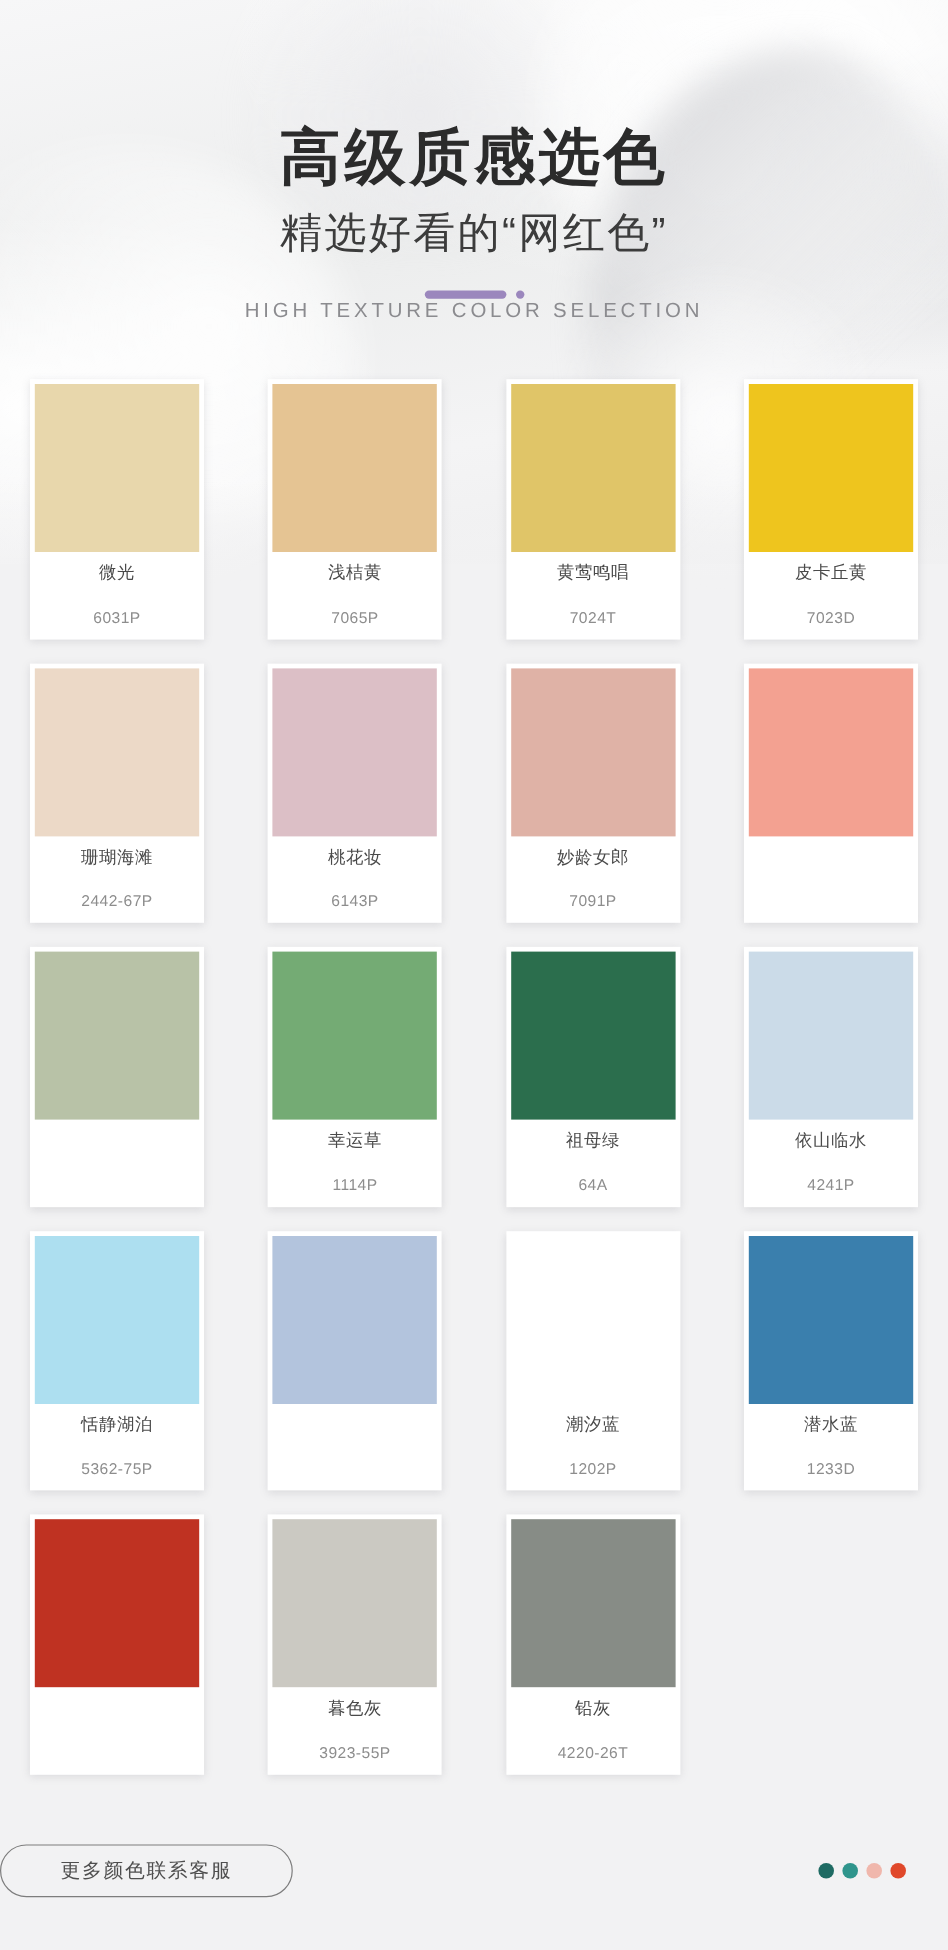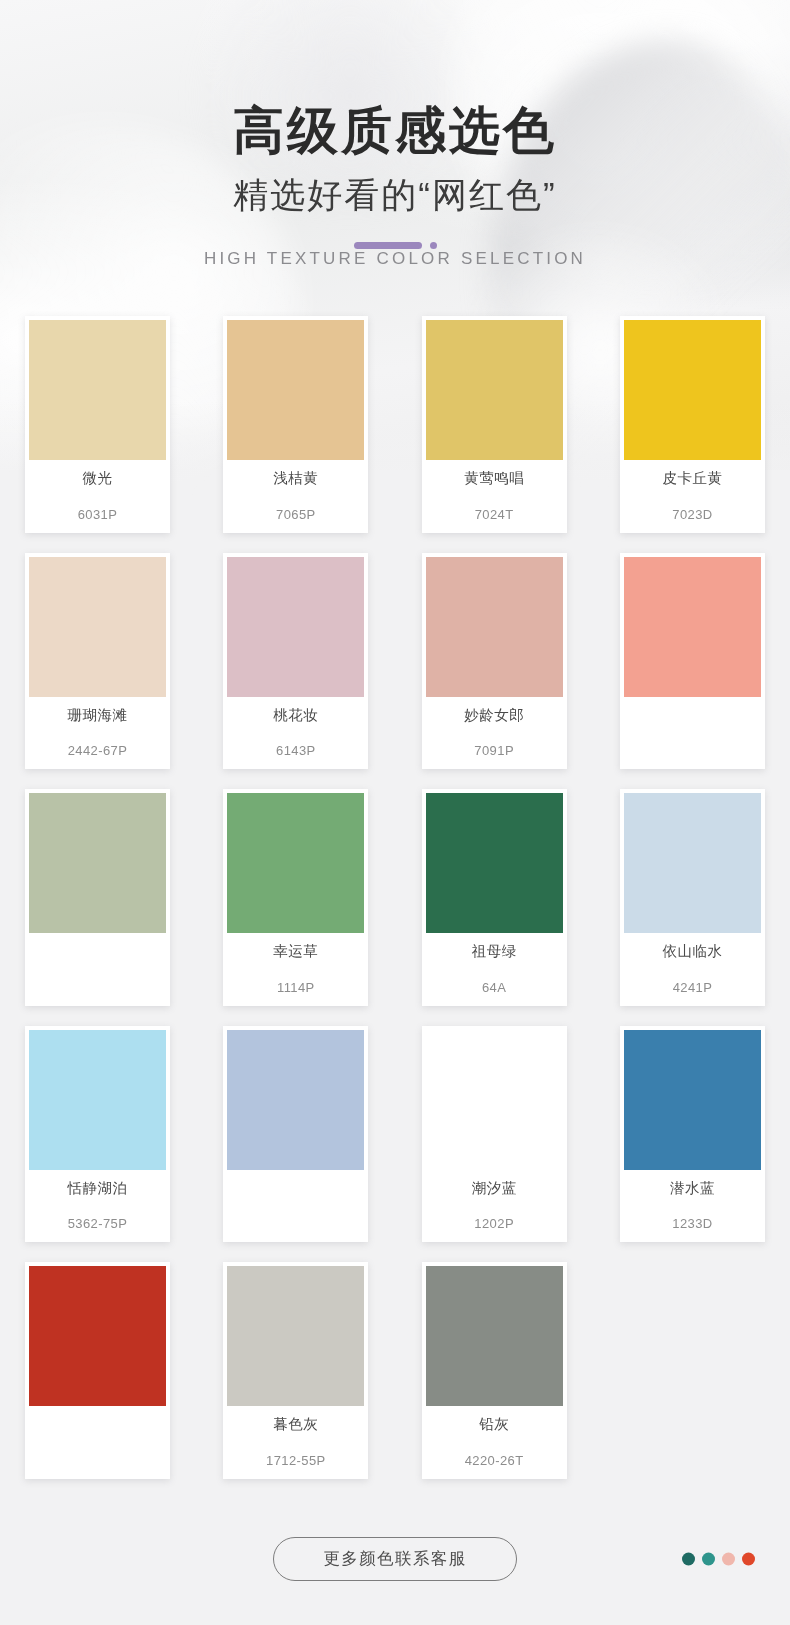--- a/index.html
+++ b/index.html
@@ -166,21 +166,20 @@
     letter-spacing: .4px;
   }
 
   
   .footer {
     margin-top: 44px;
     height: 72px;
     position: relative;
     display: flex;
     align-items: center;
-    justify-content: center;
   }
   .more-btn {
     width: 244px;
     height: 44px;
     border: 1.4px solid #7d7d7d;
     border-radius: 24px;
     background: transparent;
     color: #4f4f4f;
     font-size: 16.5px;
     letter-spacing: 1.4px;
@@ -330,21 +329,21 @@
           <div class="card-code">1233D</div>
         </div>
       </div>
       <div class="card">
         <div class="card-swatch" style="background: rgb(191, 50, 34);"></div>
       </div>
       <div class="card">
         <div class="card-swatch" style="background: rgb(203, 201, 194);"></div>
         <div class="card-info">
           <div class="card-name">暮色灰</div>
-          <div class="card-code">1712-55P</div>
+          <div class="card-code">3923-55P</div>
         </div>
       </div>
       <div class="card">
         <div class="card-swatch" style="background: rgb(135, 140, 134);"></div>
         <div class="card-info">
           <div class="card-name">铅灰</div>
           <div class="card-code">4220-26T</div>
         </div>
       </div>
     </div>

